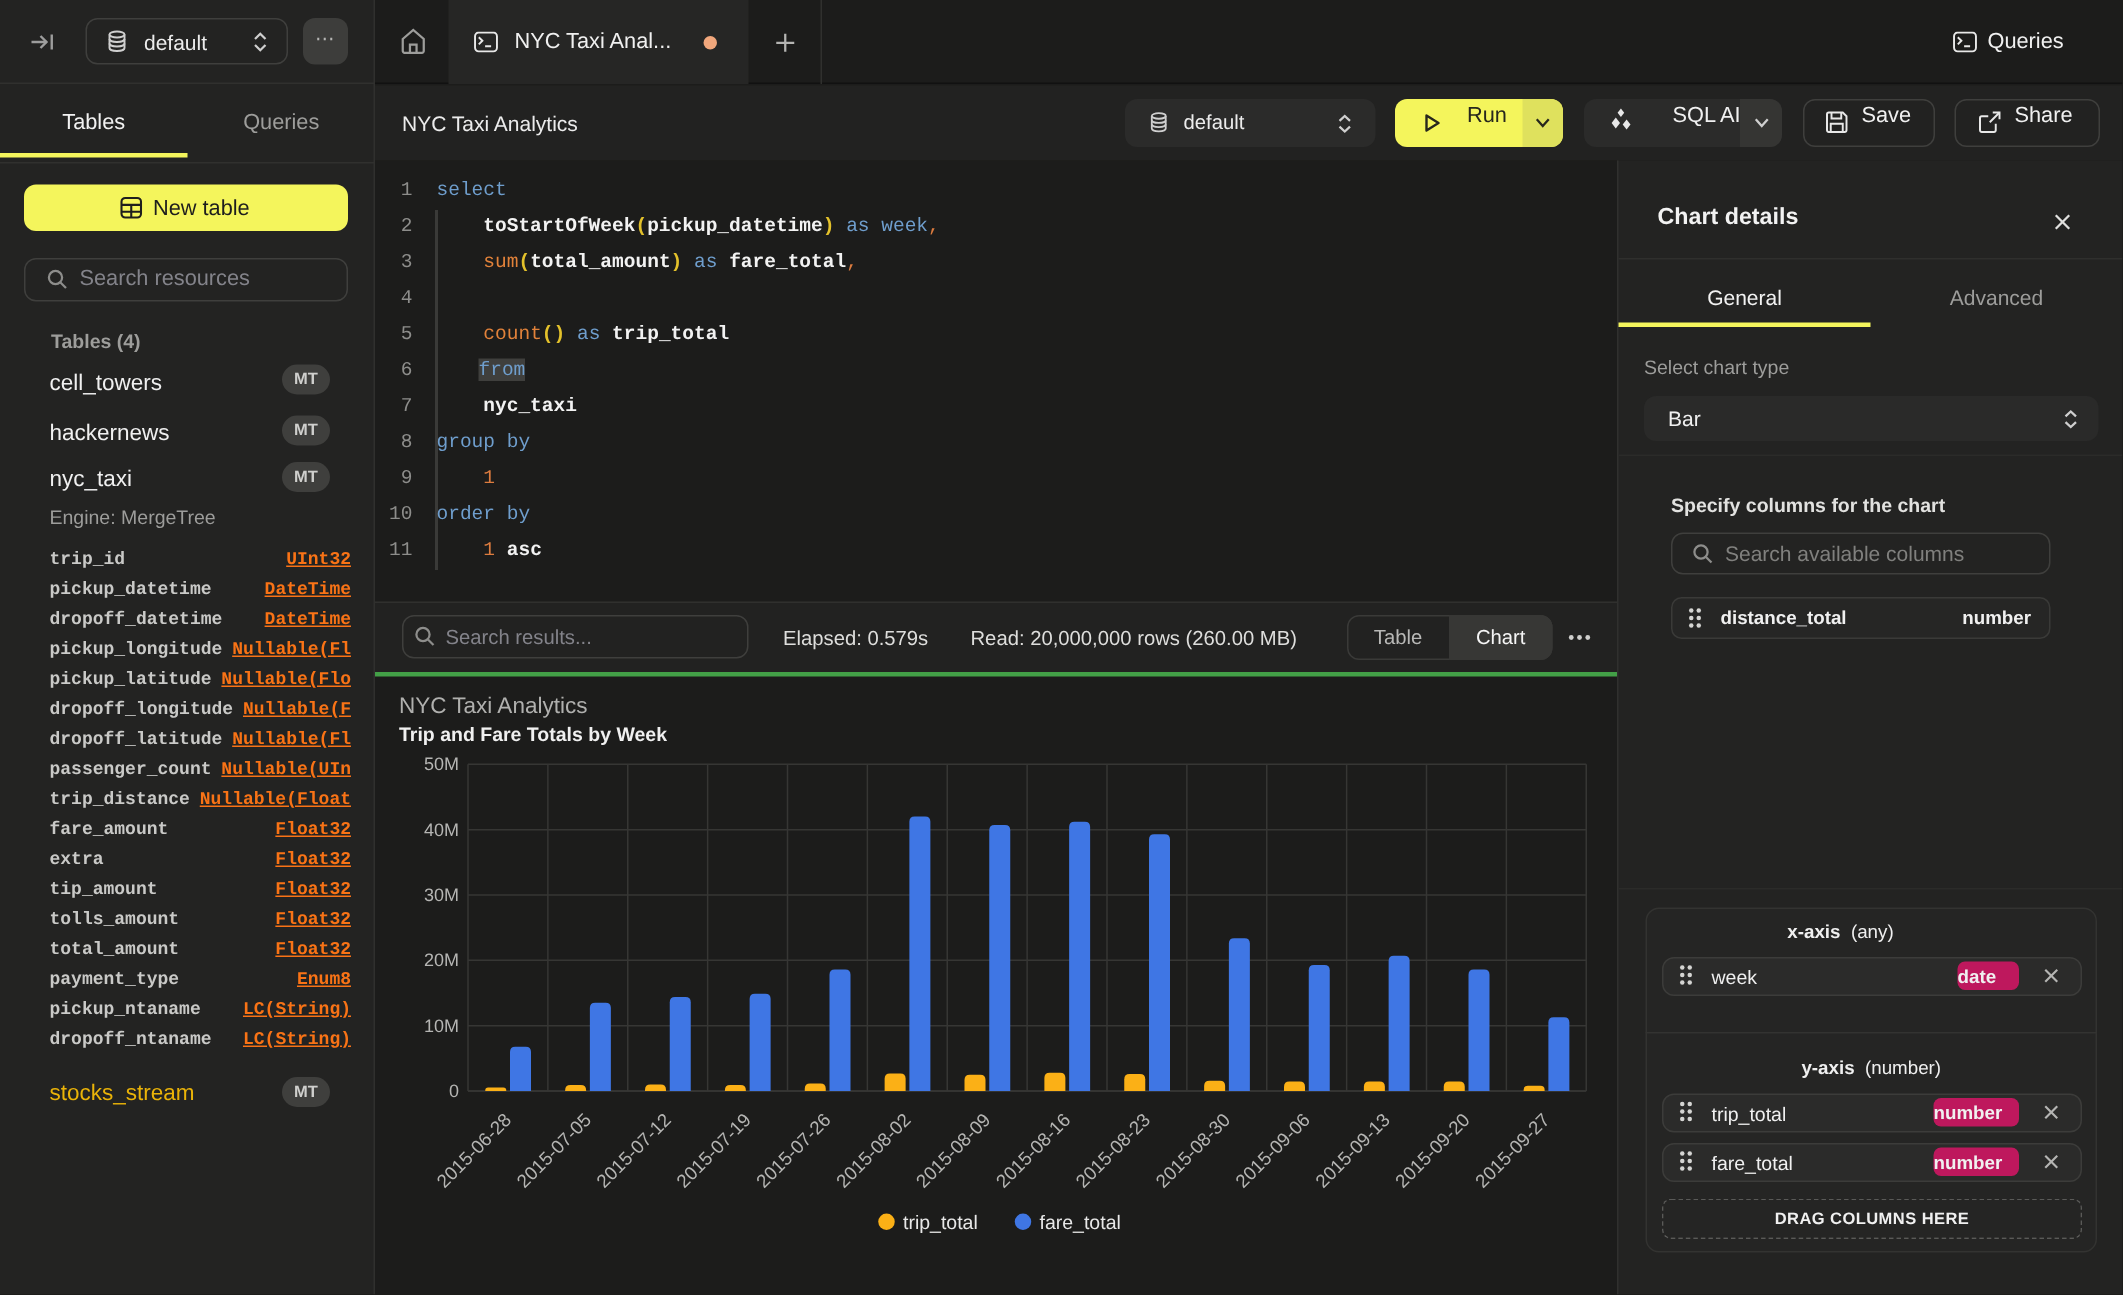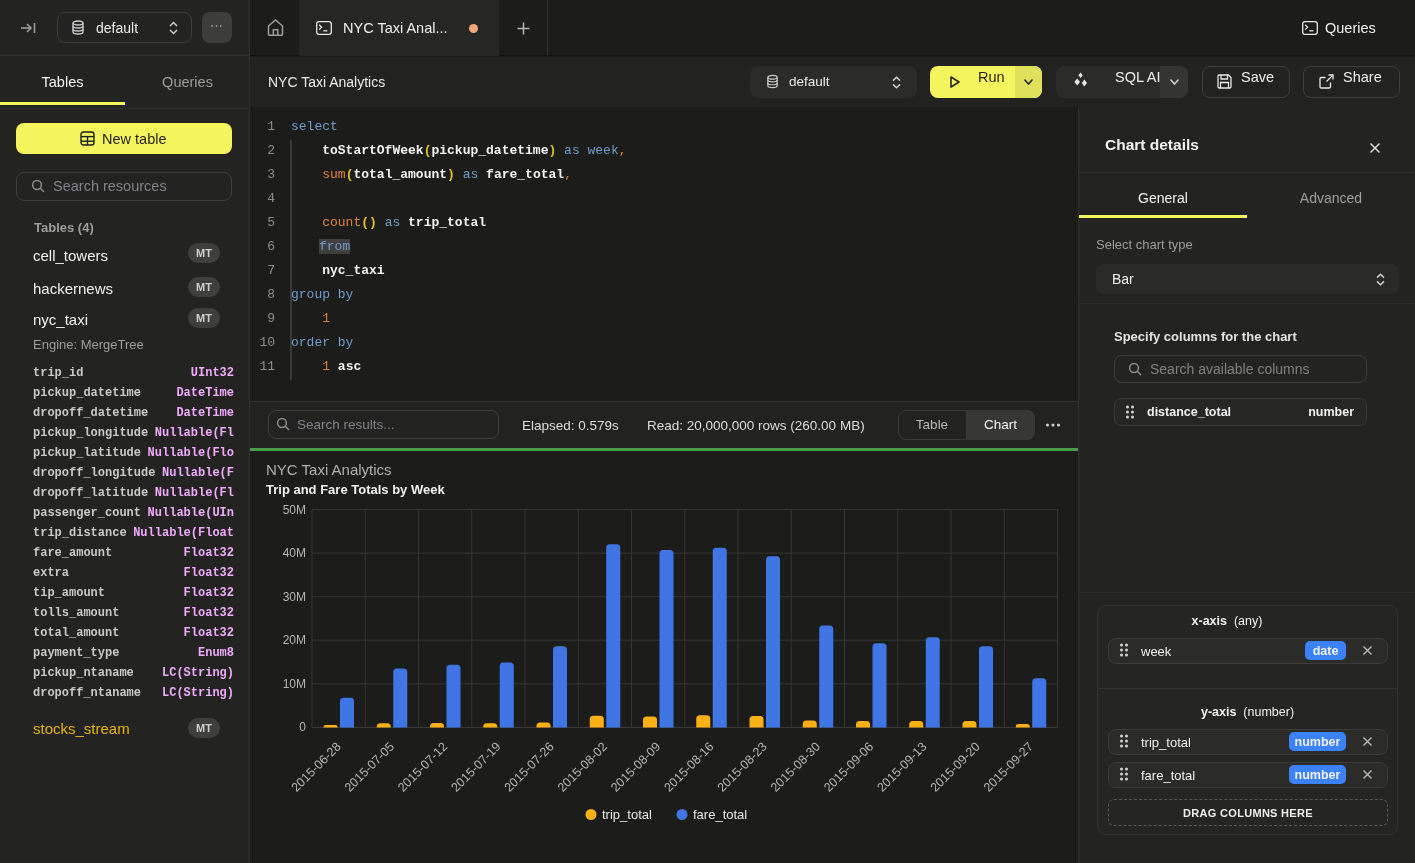--- a/index.html
+++ b/index.html
@@ -3,26 +3,26 @@
 <meta charset="utf-8">
 <style>
 * { margin:0; padding:0; box-sizing:border-box; }
 html,body { width:1415px; height:863px; background:#1c1c1b; font-family:"Liberation Sans",sans-serif; overflow:hidden; }
 #root { position:relative; width:1415px; height:863px; }
 .abs { position:absolute; }
 svg { display:block; }
 .mono { font-family:"Liberation Mono",monospace; }
 .mtb { left:188px; width:32px; height:20px; background:#3f3f3d; border-radius:10px; color:#cfcfcd; font-size:11px; font-weight:bold; text-align:center; line-height:20px; }
 .colrow { display:flex; justify-content:space-between; white-space:pre; }
-.colrow .t { color:#f0abfc; }
+.colrow .t { color:#f97316;text-decoration:underline; }
 .gut { position:absolute; left:4px; width:21px; text-align:right; font-size:13px; line-height:22px; color:#8d8d8b; font-family:"Liberation Mono",monospace; }
 .cl { position:absolute; left:41px; font-size:13px; line-height:22px; font-family:"Liberation Mono",monospace; font-weight:bold; color:#f2f2f2; white-space:pre; }
 .cl .k { color:#6f9ecd; font-weight:normal; } .cl .f { color:#e2823a; font-weight:normal; } .cl .p { color:#e3c12b; } .cl .o { color:#dd7c3f; font-weight:normal; }
 .axrow { position:absolute; left:29px; width:280px; height:26px; background:#2b2b2a; border:1px solid #3c3c3a; border-radius:8px; }
-.badge { height:19px; background:#3b82f6; border-radius:5px; text-align:center; line-height:20px; font-size:12.5px; font-weight:bold; color:#f0f0f0; }
+.badge { height:19px; background:#be185d; border-radius:5px; line-height:20px; font-size:12.5px; font-weight:bold; color:#f0f0f0; }
 </style>
 </head>
 <body>
 <div id="root">
 
 <div class="abs" id="sidebar" style="left:0;top:0;width:250px;height:863px;background:#232322;border-right:1px solid #30302e;">
 
   <svg class="abs" style="left:20px;top:20px;" width="17" height="16" viewBox="0 0 17 16" fill="none" stroke="#9d9d9d" stroke-width="1.6">
     <line x1="1" y1="8" x2="11" y2="8"></line>
         <polyline points="7,4 11,8 7,12"></polyline>

